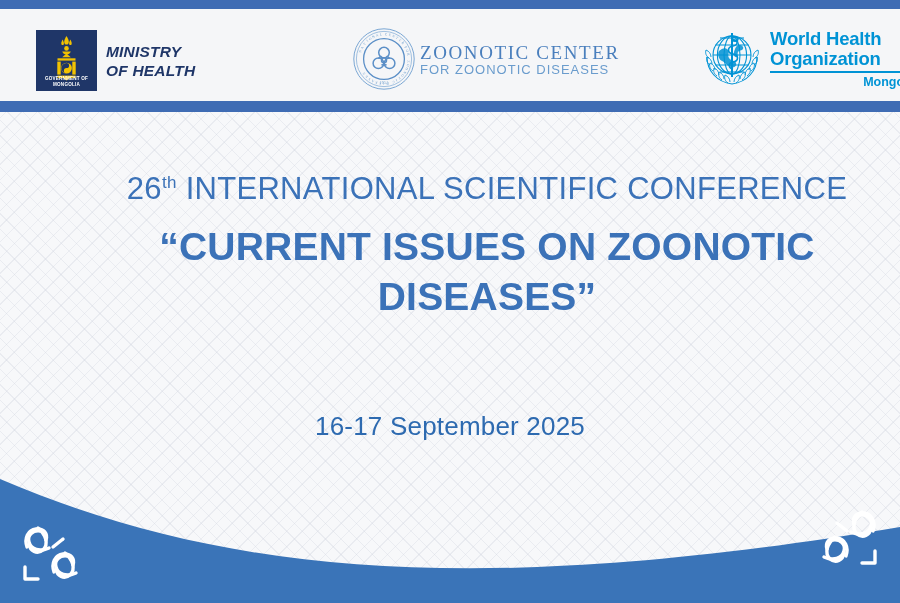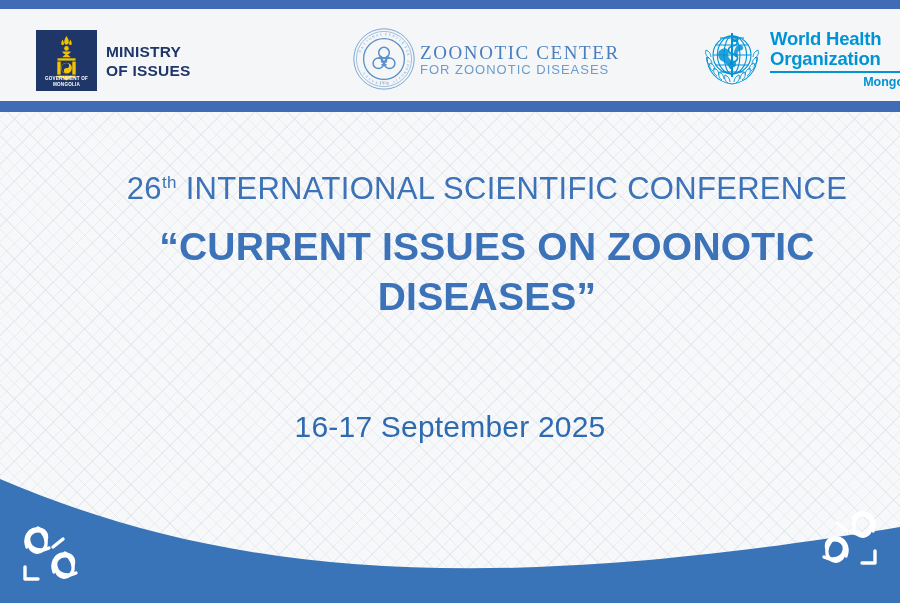--- a/index.html
+++ b/index.html
@@ -39,21 +39,21 @@
     display:block;
   }
   .moh-emblem svg{display:block;}
   .moh-emb-text{
     position:absolute;left:0;bottom:3px;width:61px;text-align:center;
     color:#ffffff;font-size:4.6px;font-weight:bold;letter-spacing:.2px;
     line-height:6px;font-family:"Liberation Sans",sans-serif;
   }
   .moh-name{
     margin-left:9px;color:#1f3668;font-weight:bold;
-    font-size:15.5px;line-height:19px;letter-spacing:.2px;
+    font-size:15.5px;line-height:19px;letter-spacing:.2px;font-style:italic;
   }
 
   
   .nczd{
     position:absolute;left:352px;top:18px;display:flex;align-items:center;
   }
   .nczd-seal{width:64px;height:64px;display:block;}
   .nczd-text{margin-left:4px;color:#4a7fbd;}
   .nczd-t1{
     font-family:"Liberation Serif", serif;font-size:19px;letter-spacing:1.6px;
@@ -102,21 +102,21 @@
   .line1 sup{font-size:17px;vertical-align:super;line-height:0;}
   .line2{
     color:#3b72b8;font-size:39px;font-weight:bold;line-height:50px;
     letter-spacing:.2px;margin-top:14px;
   }
 
   .meta-block{
     position:absolute;left:0;top:300px;width:900px;text-align:center;
   }
   .meta-line{
-    color:#2d6ab0;font-size:30px;line-height:29px;letter-spacing:.2px;
+    color:#2d6ab0;font-size:26px;line-height:29px;letter-spacing:.2px;
   }
 
   
   .waves{
     position:absolute;left:0;bottom:0;width:900px;height:180px;
   }
   .waves svg{display:block;}
 
   .ornament{position:absolute;}
   .orn-left{left:12px;bottom:12px;}
@@ -164,21 +164,21 @@
             <path d="M30.5 50.5 l-4.3 -3.6 h8.6 z"></path>
           </g>
         </svg>
         <div class="moh-emb-text">
           <span>GOVERNMENT OF</span><br>
           <span>MONGOLIA</span>
         </div>
       </div>
       <div class="moh-name">
         <div>MINISTRY</div>
-        <div>OF ISSUES</div>
+        <div>OF HEALTH</div>
       </div>
     </div>
 
     <div class="nczd">
       <svg class="nczd-seal" viewBox="0 0 64 64" aria-hidden="true">
         <circle cx="32" cy="32" r="30.2" fill="none" stroke="#7ba7d4" stroke-width="1"></circle>
         <circle cx="32" cy="32" r="27.6" fill="none" stroke="#7ba7d4" stroke-width=".7"></circle>
         <circle cx="32" cy="32" r="20.4" fill="none" stroke="#5b8fc7" stroke-width="1.3"></circle>
         <g fill="#6a9ccd" font-family="Liberation Serif, serif" font-size="3.5" letter-spacing=".3">
           <text transform="translate(32,32) rotate(-72) translate(0,-23.6)" text-anchor="middle">N</text>

